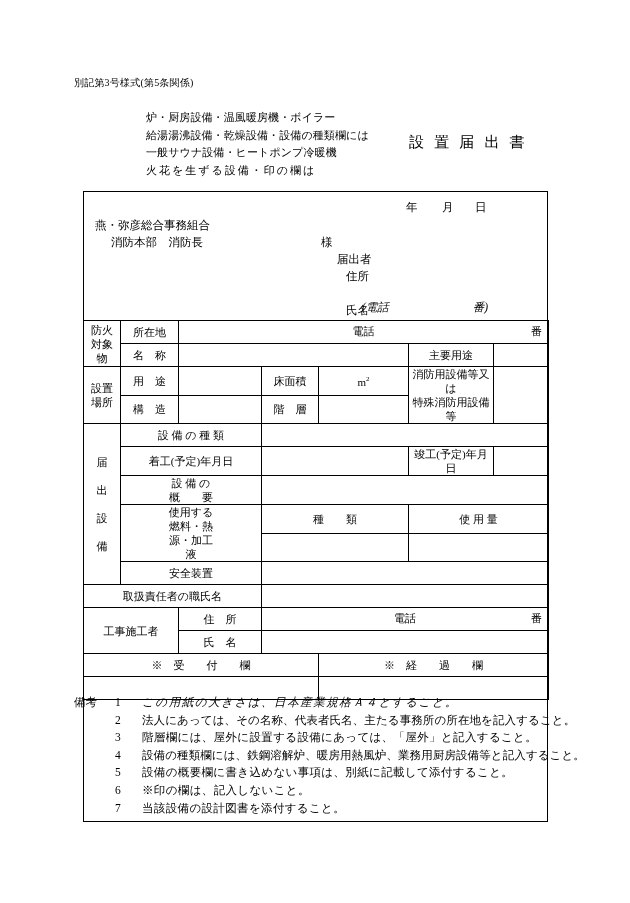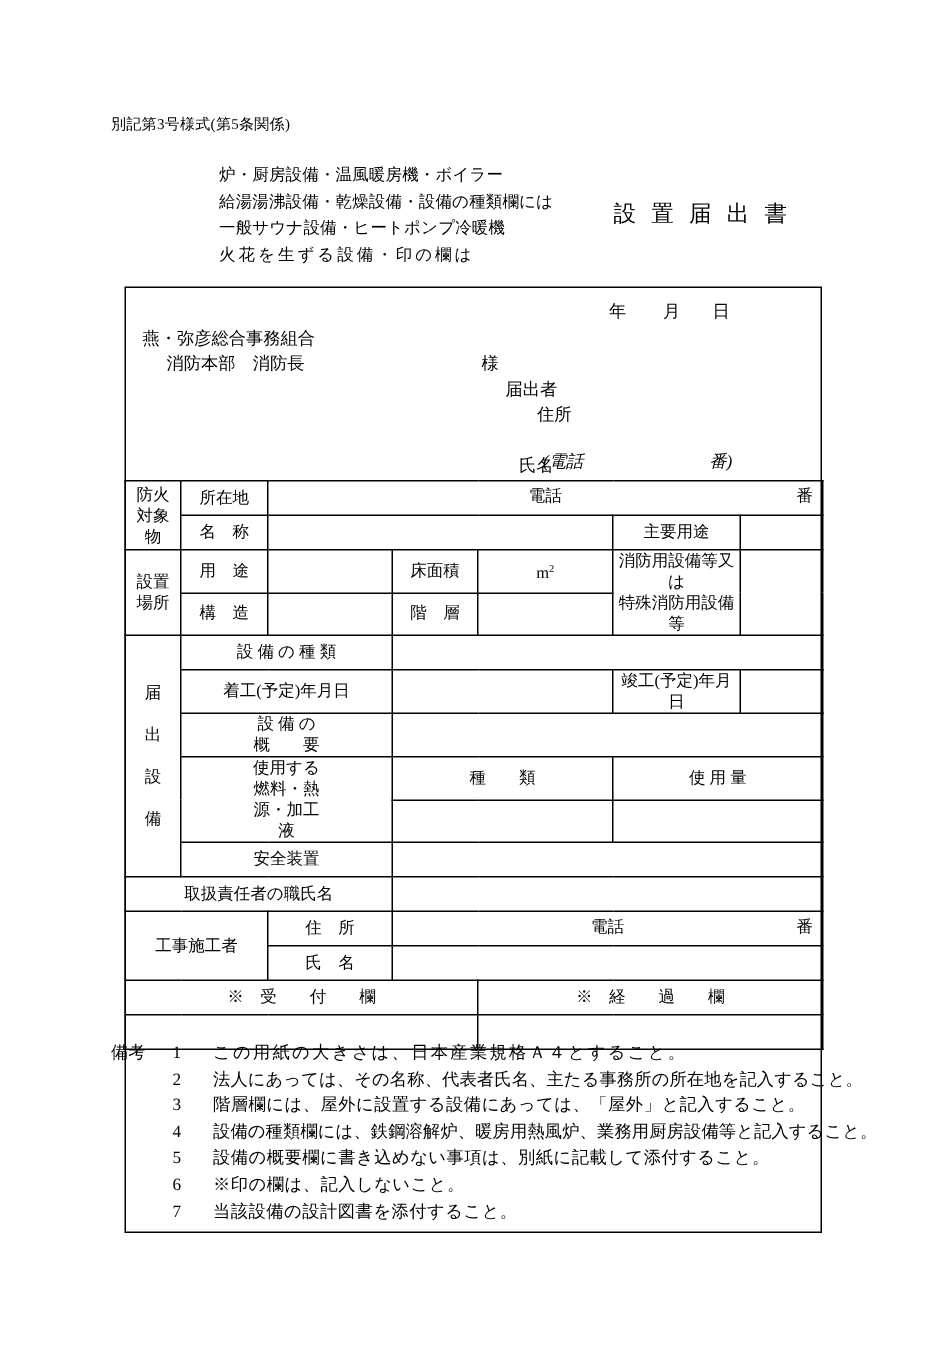--- a/index.html
+++ b/index.html
@@ -100,21 +100,21 @@
   }
   .applicant {
     position: absolute;
     left: 253px;
     top: 60px;
     font-size: 11.5px;
     white-space: nowrap;
   }
   .addr {
     position: absolute;
-    left: 274px;
+    left: 262px;
     top: 77px;
     font-size: 11.5px;
     white-space: nowrap;
   }
   .tel {
     position: absolute;
     left: 278px;
     top: 108px;
     font-size: 11.5px;
     white-space: nowrap;
@@ -193,21 +193,21 @@
     flex: 0 0 34px;
   }
   .note-num {
     width: 34px;
     flex: 0 0 34px;
     text-align: left;
     padding-left: 7px;
     box-sizing: border-box;
   }
   .note-text { flex: 1 1 auto; }
-  .note-text.wide { letter-spacing: 1.55px; }
+  .note-text.wide { letter-spacing: 1.55px; font-style: italic; }
   .note-text.mid  { letter-spacing: 0.35px; }
   .note-text.narrow { letter-spacing: 0.1px; }
 </style>
 </head>
 <body>
 
 <div class="page">
 
   <div class="form-no">別記第3号様式(第5条関係)</div>
 

